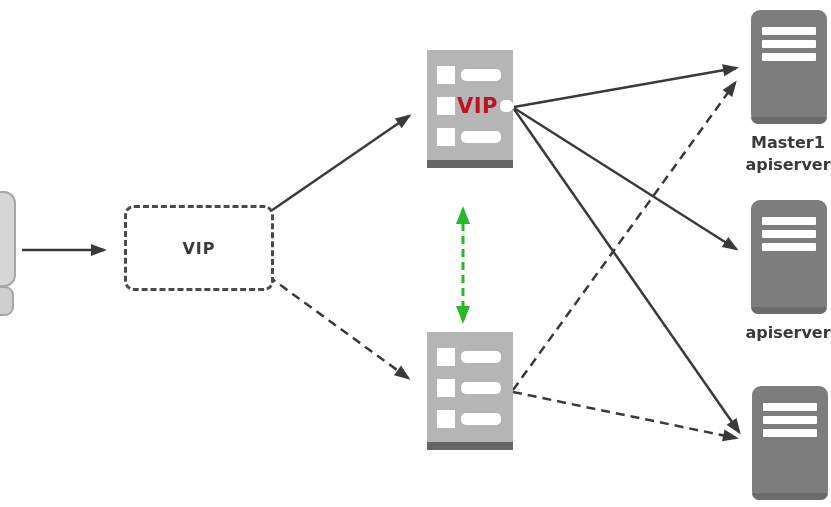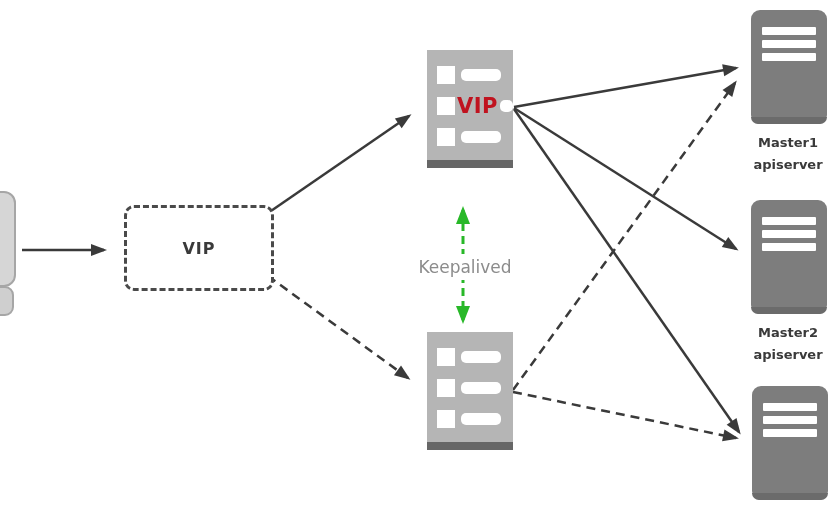--- a/index.html
+++ b/index.html
@@ -36,21 +36,21 @@
   
   .server{position:absolute;width:76px;height:114px;background:#7d7d7d;border-radius:9px;
     z-index:2;box-sizing:border-box;padding-top:17px;
     display:flex;flex-direction:column;align-items:center;gap:5px;}
   .server::after{content:"";position:absolute;left:0;bottom:0;width:76px;height:7px;
     background:#6b6b6b;border-radius:0 0 9px 9px;}
   .sbar{width:54px;height:8px;background:#fff;border-radius:1px;flex:0 0 auto;}
 
   
   .lbl{position:absolute;z-index:3;text-align:center;font-weight:bold;
-    color:#3a3a3a;font-size:13px;line-height:22px;}
+    color:#3a3a3a;font-size:16px;line-height:22px;}
   .keepalived-lbl{position:absolute;z-index:3;left:405px;top:254px;width:120px;height:26px;
     background:#fff;text-align:center;font-size:17px;line-height:26px;color:#8c8c8c;}
 </style>
 </head>
 <body>
 
 <div id="canvas">
 
   <svg id="arrow-layer" width="831" height="507" viewBox="0 0 831 507">
     <defs>
@@ -98,21 +98,20 @@
       <span class="vip-red">VIP</span>
       <div class="nbar nbar-short"></div>
     </div>
     <div class="nrow">
       <div class="nsq"></div>
       <div class="nbar"></div>
     </div>
     <div class="nfoot"></div>
   </div>
 
-  <div class="keepalived-lbl">Keepalived</div>
 
   <div class="nginx" style="left:427px;top:332px;">
     <div class="nrow">
       <div class="nsq"></div>
       <div class="nbar"></div>
     </div>
     <div class="nrow">
       <div class="nsq"></div>
       <div class="nbar"></div>
     </div>
@@ -132,21 +131,20 @@
     <div>Master1</div>
     <div>apiserver</div>
   </div>
 
   <div class="server" style="left:751px;top:200px;">
     <div class="sbar"></div>
     <div class="sbar"></div>
     <div class="sbar"></div>
   </div>
   <div class="lbl" style="left:745px;top:322px;width:86px;">
-    <div>Master2</div>
     <div>apiserver</div>
   </div>
 
   <div class="server" style="left:752px;top:386px;">
     <div class="sbar"></div>
     <div class="sbar"></div>
     <div class="sbar"></div>
   </div>
 
 </div>

